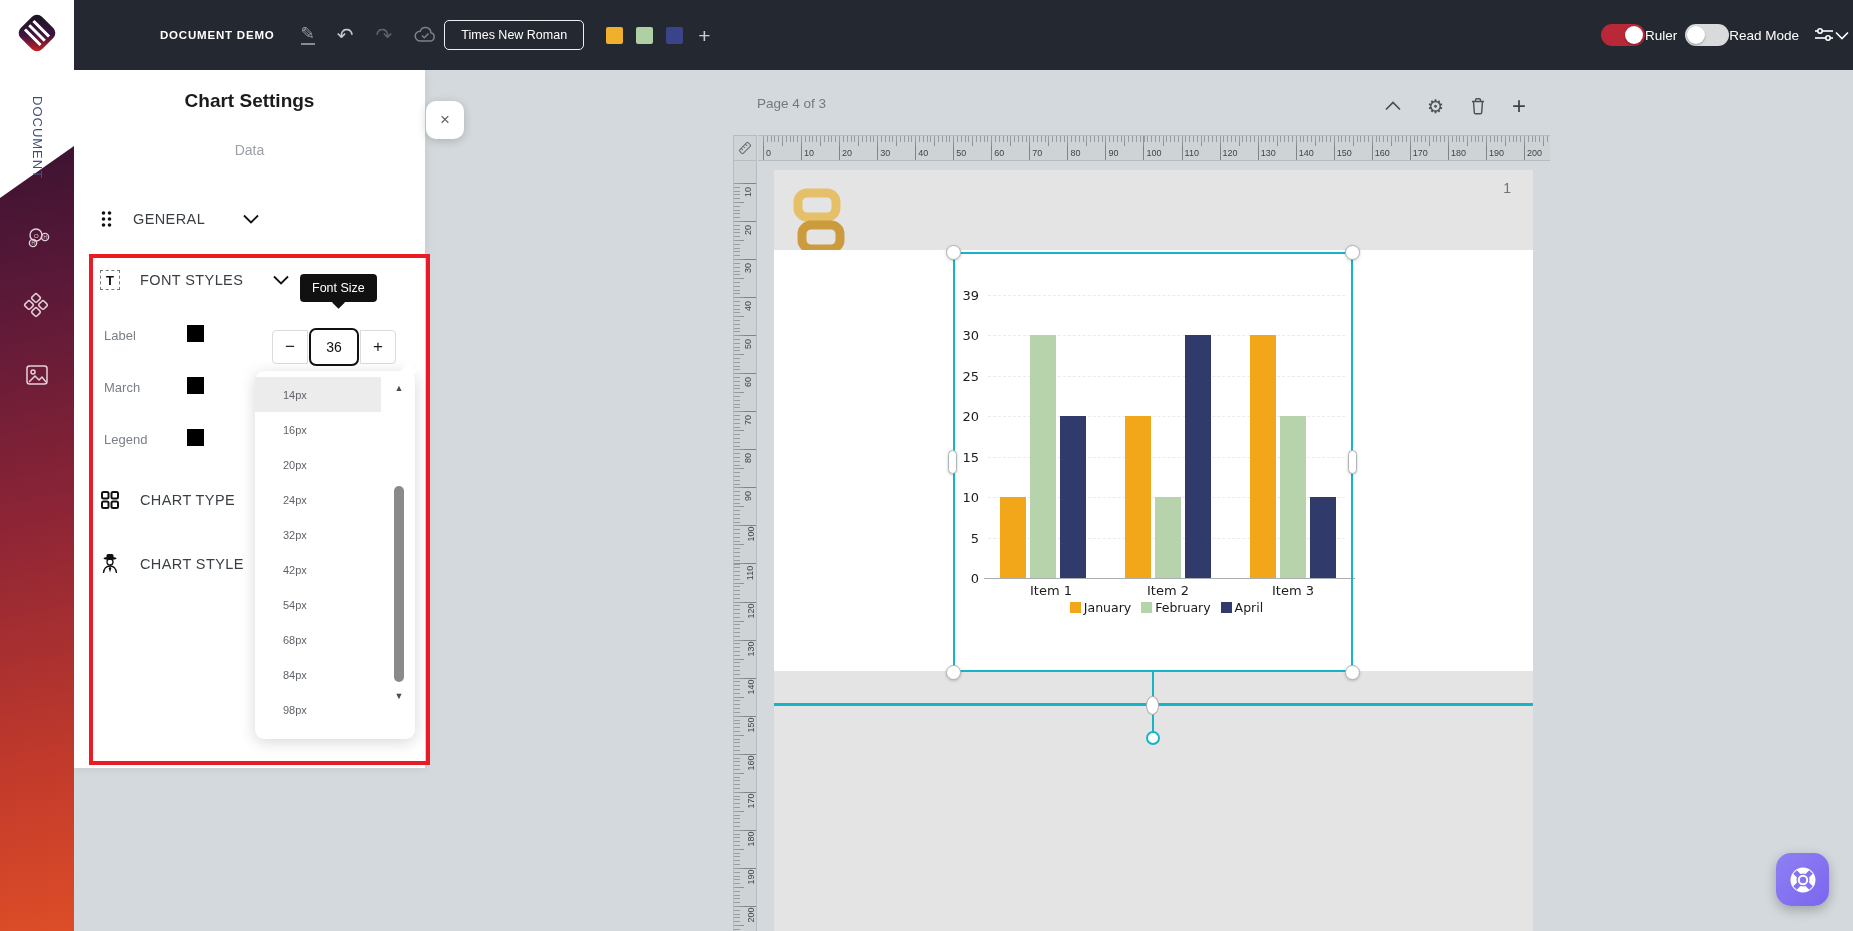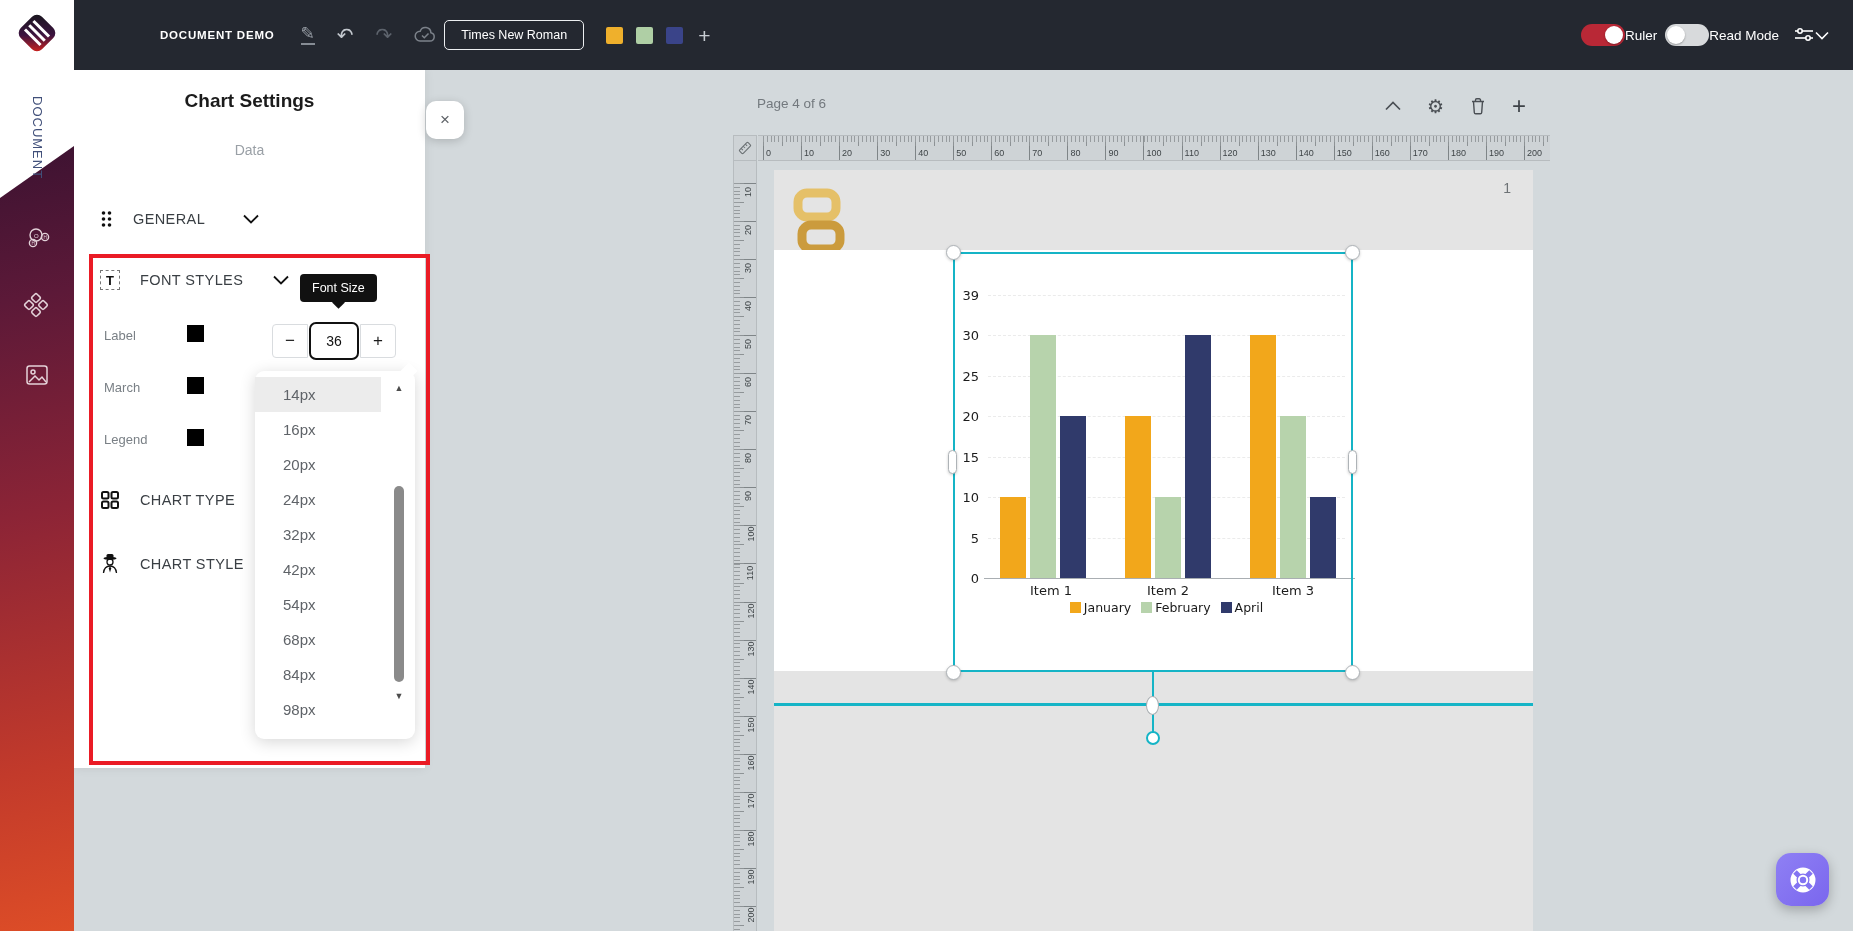--- a/index.html
+++ b/index.html
@@ -11,21 +11,21 @@
   .tb-title{margin-left:86px;color:#fff;font-size:11.5px;font-weight:bold;letter-spacing:.8px;text-align:center;}
   .tb-icons{display:flex;align-items:center;margin-left:26px;gap:22px;}
   .tb-ico{font-size:17px;line-height:1;cursor:pointer;}
   .ico-pencil{color:#9aa0a8;border-bottom:2px solid #868c94;padding-bottom:1px;}
   .ico-undo{color:#c3c8ce;font-size:20px;}
   .ico-redo{color:#5d636c;font-size:20px;}
   .fontbtn{margin-left:8px;height:30px;padding:0 16px;border:1px solid #eceff1;border-radius:5px;background:transparent;color:#fff;font-size:12.5px;display:flex;align-items:center;cursor:pointer;}
   .swatches{display:flex;align-items:center;margin-left:22px;gap:13px;}
   .swatch{width:17px;height:17px;border-radius:2px;cursor:pointer;}
   .swatch-plus{color:#c7ccd2;font-size:21px;font-weight:400;cursor:pointer;margin-left:2px;line-height:1;}
-  .tb-right{margin-left:auto;display:flex;align-items:center;gap:0;padding-right:24px;text-align:center;}
+  .tb-right{margin-left:auto;display:flex;align-items:center;gap:0;padding-right:4px;text-align:center;}
   .toggle{width:44px;height:22px;border-radius:11px;position:relative;cursor:pointer;flex:none;}
   .toggle .knob{position:absolute;top:2px;width:18px;height:18px;border-radius:50%;background:#fff;box-shadow:0 1px 2px rgba(0,0,0,.3);}
   .toggle.on .knob{right:2px;} .toggle.off .knob{left:2px;}
   .tb-label{color:#fff;font-size:13.5px;margin-right:8px;}
   .tb-svg{display:flex;align-items:center;cursor:pointer;}
 
   
   .sidebar{position:absolute;left:0;top:0;width:74px;height:931px;z-index:6;background:linear-gradient(168deg,#31102f 10%,#5c1938 32%,#8c2436 55%,#c23a2b 82%,#dd4d27 100%);}
   .sidebar-white{position:absolute;left:0;top:0;width:74px;height:200px;background:#fff;clip-path:polygon(0 0,74px 0,74px 146px,0 198px);}
   .brand-logo{position:absolute;left:14px;top:10px;width:46px;height:46px;}
@@ -41,27 +41,27 @@
   .tab.active::after{content:"";position:absolute;left:50%;transform:translateX(-50%);bottom:-2px;width:150px;height:3px;background:#8a2be2;border-radius:2px;}
   .sec-row{position:absolute;left:26px;display:flex;align-items:center;gap:20px;cursor:pointer;}
   .sec-label{font-size:14.5px;color:#3a3f44;letter-spacing:.4px;}
   .chev{flex:none;}
   .trow-label{position:absolute;left:30px;font-size:13px;color:#7a8086;}
   .color-swatch{position:absolute;left:113px;width:17px;height:17px;background:#000;cursor:pointer;}
   .stepper{position:absolute;left:198px;top:246px;display:flex;align-items:center;}
   .step-btn{width:36px;height:34px;border:1px solid #d9dcdf;background:#fff;font-size:17px;color:#1b1b1b;display:flex;align-items:center;justify-content:center;cursor:pointer;}
   .step-btn.minus{border-radius:4px 0 0 4px;}
   .step-btn.plus{border-radius:0 4px 4px 0;}
-  .step-value{width:50px;height:38px;border:2px solid #111;border-radius:7px;font-size:14px;text-align:center;color:#111;background:#fff;margin:6px 1px;z-index:2;font-family:"Liberation Sans",sans-serif;}
+  .step-value{width:50px;height:38px;border:2px solid #111;border-radius:7px;font-size:14px;text-align:center;color:#111;background:#fff;margin:12px 1px;z-index:2;font-family:"Liberation Sans",sans-serif;}
   .tooltip{position:absolute;left:226px;top:204px;background:#111;color:#fff;font-size:12.5px;padding:7px 12px;border-radius:4px;z-index:12;white-space:nowrap;}
   .tooltip::after{content:"";position:absolute;left:34px;bottom:-5px;width:9px;height:9px;background:#111;transform:rotate(45deg);}
   .dropdown{position:absolute;left:181px;top:301px;width:160px;height:368px;background:#fff;border-radius:9px;box-shadow:0 3px 16px rgba(0,0,0,.16);z-index:10;}
   .dropdown::before{content:"";position:absolute;left:148px;top:-6px;width:12px;height:12px;background:#fff;transform:rotate(45deg);}
   .dd-list{position:absolute;left:0;top:6px;width:126px;}
-  .dd-item{height:35px;display:flex;align-items:center;padding-left:28px;font-size:15px;color:#5f6368;cursor:pointer;}
+  .dd-item{height:35px;display:flex;align-items:center;padding-left:28px;font-size:11px;color:#5f6368;cursor:pointer;}
   .dd-item.sel{background:#ececec;}
   .dd-scroll{position:absolute;right:8px;top:12px;width:16px;height:336px;}
   .dd-arrow{position:absolute;left:2px;width:12px;font-size:9px;color:#4c4c4c;text-align:center;cursor:pointer;}
   .dd-thumb{position:absolute;left:3px;top:103px;width:10px;height:196px;border-radius:6px;background:#8a8a8a;cursor:pointer;}
 
   .redbox{position:absolute;left:89px;top:254px;width:341px;height:511px;border:4px solid #ea1b25;z-index:30;pointer-events:none;}
   .closebtn{position:absolute;left:426px;top:101px;width:38px;height:38px;background:#fff;border-radius:10px;box-shadow:0 2px 10px rgba(0,0,0,.18);display:flex;align-items:center;justify-content:center;font-size:17px;color:#5f6368;cursor:pointer;z-index:7;}
 
   
   .canvas{position:absolute;left:425px;top:70px;width:1428px;height:861px;background:#d3d9dc;z-index:1;}
@@ -294,21 +294,21 @@
         <div class="dd-arrow" style="bottom:18px;">▼</div>
       </div>
     </div>
   </div>
 
   <div class="redbox"></div>
 
   <div class="closebtn">×</div>
 
   <div class="canvas">
-    <div class="page-indicator">Page 4 of 6</div>
+    <div class="page-indicator">Page 4 of 3</div>
     <div class="page-tools">
       <span class="t">
         <svg width="16" height="10" viewBox="0 0 16 10">
             <polyline points="1,8.5 8,1.5 15,8.5" fill="none" stroke="#4a4f54" stroke-width="1.7"></polyline>
           </svg>
       </span>
       <span class="t">⚙</span>
       <span class="t">
         <svg width="16" height="18" viewBox="0 0 16 18" fill="none" stroke="#4a4f54" stroke-width="1.4">
           <path d="M2 4.5h12M5.5 4.5V3a1.2 1.2 0 0 1 1.2-1.2h2.6A1.2 1.2 0 0 1 10.5 3v1.5M3.5 4.5l.8 11a1.4 1.4 0 0 0 1.4 1.3h4.6a1.4 1.4 0 0 0 1.4-1.3l.8-11"></path>

